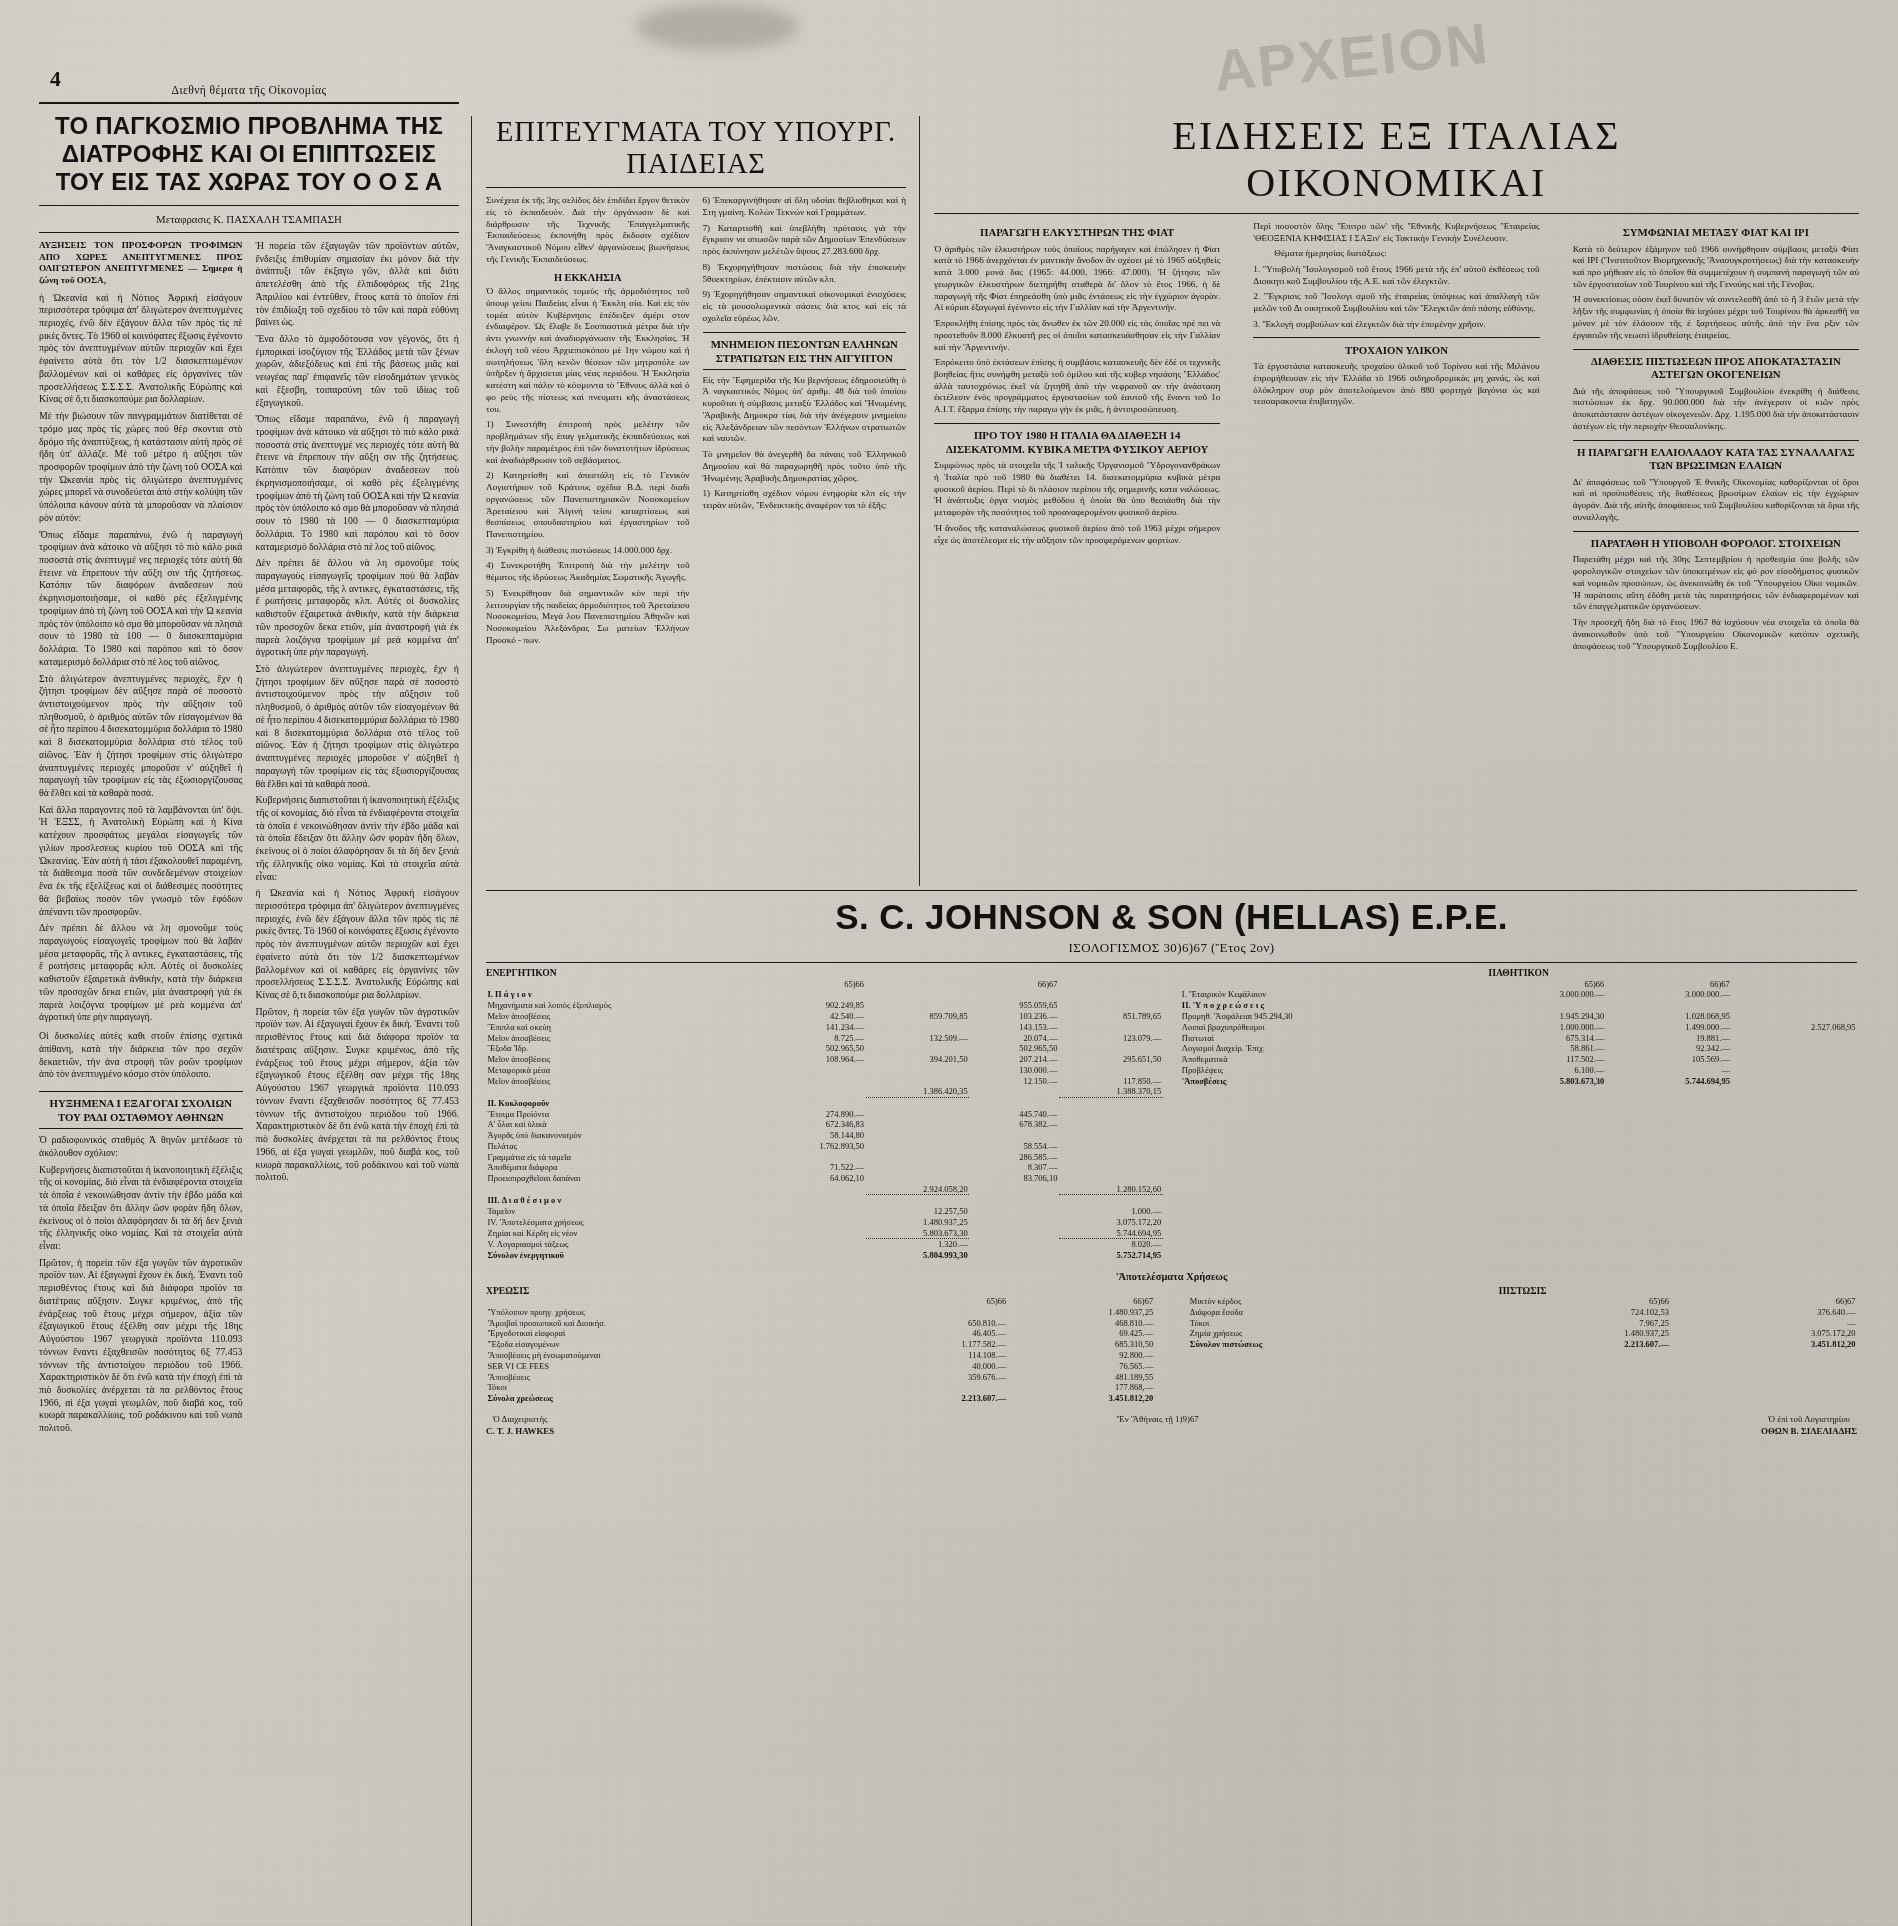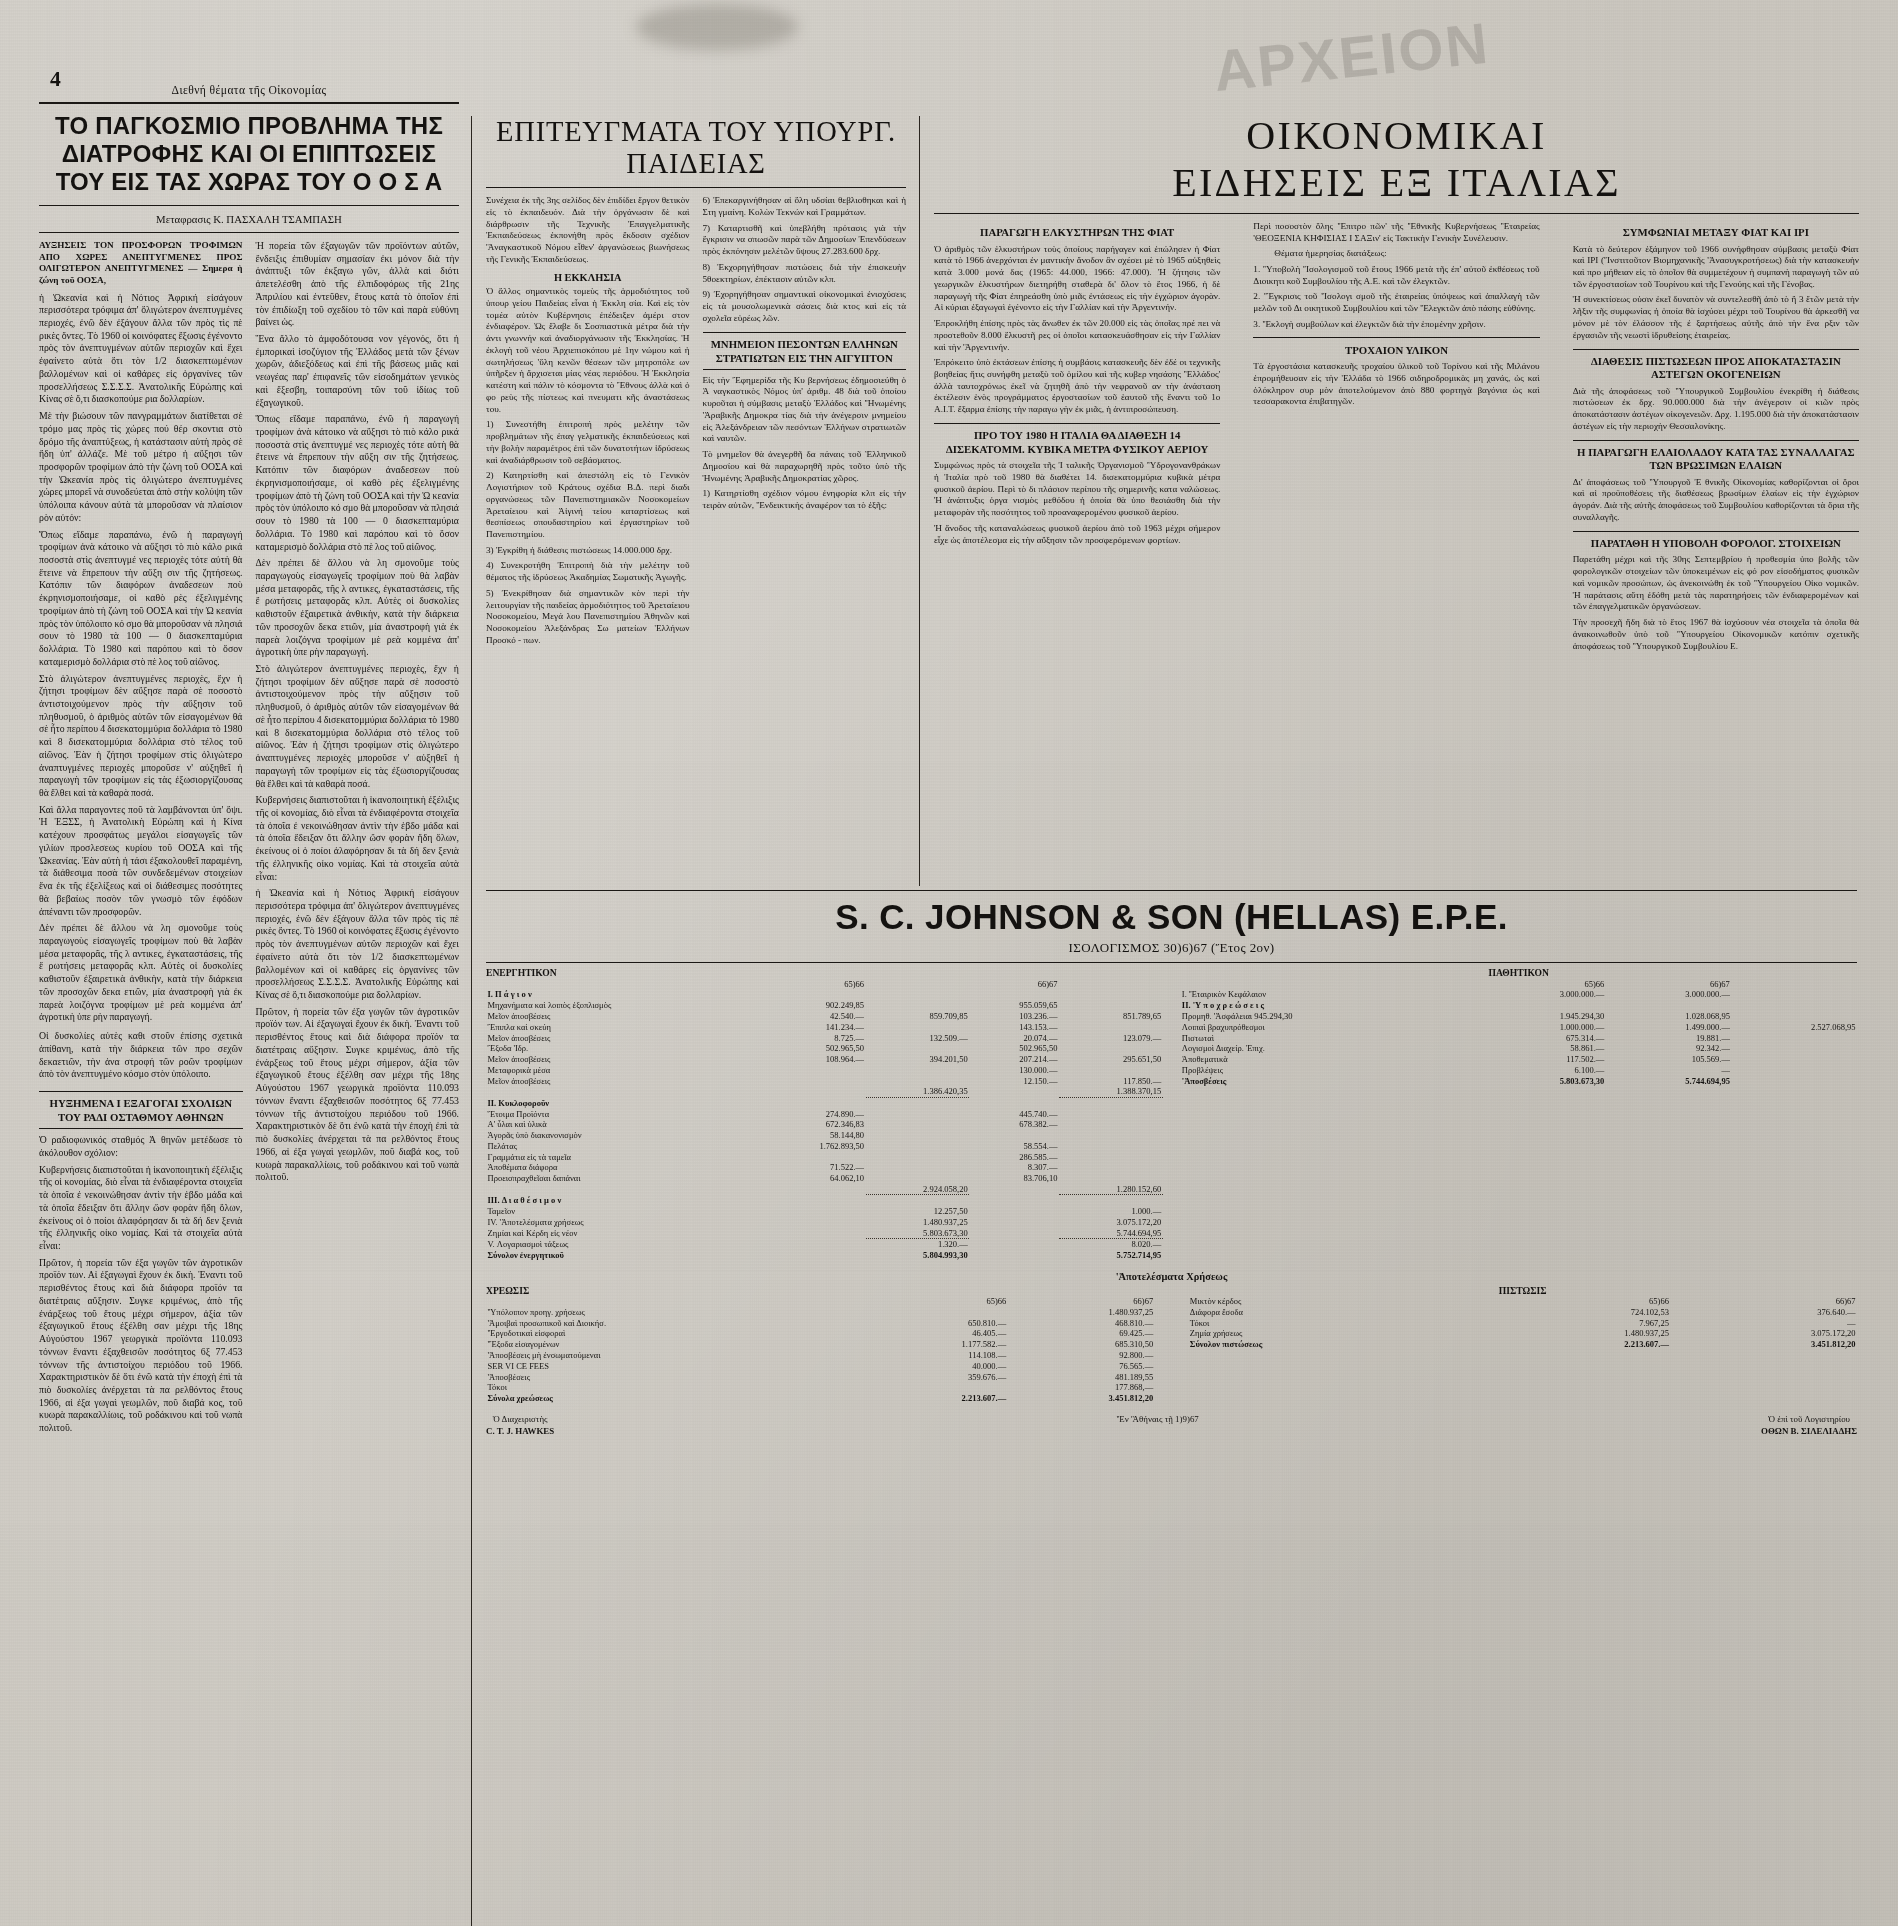--- a/index.html
+++ b/index.html
@@ -185,22 +185,22 @@
         <div class="body-xs">Εἰς τὴν Ἔφημερίδα τῆς Κυ βερνήσεως ἐδημοσιεύθη ὁ Ἀ ναγκαστικὸς Νόμος ὑπ' ἀριθμ. 48 διὰ τοῦ ὁποίου κυροῦται ἡ σύμβασις μεταξὺ Ἑλλάδος καὶ 'Ἡνωμένης 'Ἀραβικῆς Δημοκρα τίας διὰ τὴν ἀνέγερσιν μνημείου εἰς Ἀλεξάνδρειαν τῶν πεσόντων Ἑλλήνων στρατιωτῶν καὶ ναυτῶν.</div>
         <div class="body-xs" style="margin-top:3.9px;">Τὸ μνημεῖον θὰ ἀνεγερθῆ δα πάναις τοῦ Ἑλληνικοῦ Δημοσίου καὶ θὰ παραχωρηθῆ πρὸς τοῦτο ὑπὸ τῆς Ἡνωμένης Ἀραβικῆς Δημοκρατίας χῶρος.</div>
         <div class="body-xs" style="margin-top:3.9px;">1) Κατηρτίσθη σχέδιον νόμου ἐνηφορία κλπ εἰς τὴν τειρὰν αὐτῶν, 'Ἐνδεικτικὴς ἀναφέρον ται τὸ ἐξῆς:</div>
       </div>
     </div>
   </div>
 
   <div class="colsep" style="left:919px;top:116px;height:770px;"></div>
 
   <div class="col" style="left:934px;top:112px;width:925px;">
+    <div class="bigitalia">ΕΙΔΗΣΕΙΣ ΕΞ ΙΤΑΛΙΑΣ</div>
     <div class="bigitalia">ΟΙΚΟΝΟΜΙΚΑΙ</div>
-    <div class="bigitalia">ΕΙΔΗΣΕΙΣ ΕΞ ΙΤΑΛΙΑΣ</div>
     <div class="hr" style="margin:6.2px 0 7px;"></div>
 
     <div style="display:flex;gap:33px;">
       <div style="flex:1;">
         <div class="minihead">ΠΑΡΑΓΩΓΗ ΕΛΚΥΣΤΗΡΩΝ ΤΗΣ ΦΙΑΤ</div>
         <div class="body-xs">Ὁ ἀριθμὸς τῶν ἑλκυστήρων τοὺς ὁποίους παρήγαγεν καὶ ἐπώλησεν ἡ Φίατ κατὰ τὸ 1966 ἀνερχόνται ἐν μαντικὴν ἄνοδον ἂν σχέσει μὲ τὸ 1965 αὐξηθεὶς κατὰ 3.000 μονά δας (1965: 44.000, 1966: 47.000). Ἡ ζήτησις τῶν γεωργικῶν ἑλκυστήρων διετηρήθη σταθερὰ δι' ὅλον τὸ ἔτος 1966, ἡ δὲ παραγωγὴ τῆς Φίατ ἐπηρεάσθη ὑπὸ μιᾶς ἐντάσεως εἰς τὴν ἐγχώριον ἀγορὰν. Αἱ κύριαι ἐξαγωγαὶ ἐγένοντο εἰς τὴν Γαλλίαν καὶ τὴν Ἀργεντινήν.</div>
         <div class="body-xs" style="margin-top:3.9px;">Ἐπροκλήθη ἐπίσης πρὸς τὰς ἄνωθεν ἐκ τῶν 20.000 εἰς τὰς ὁποῖας πρέ πει νὰ προστεθοῦν 8.000 ἕλκυστῆ ρες οἱ ὁποῖοι κατασκευάσθησαν εἰς τὴν Γαλλίαν καὶ τὴν 'Ἀργεντινήν.</div>
         <div class="body-xs" style="margin-top:3.9px;">Ἐπρόκειτο ὑπὸ ἐκτάσεων ἐπίσης ἡ συμβάσις κατασκευῆς δὲν ἐδέ οι τεχνικῆς βοηθείας ἤτις συνήφθη μεταξὺ τοῦ ὁμίλου καὶ τῆς κυβερ νησάσης 'Ἑλλάδος' ἀλλὰ ταυτοχρόνως ἐκεῖ νὰ ζητηθῆ ἀπὸ τὴν νεφρανοῦ αν τὴν ἀνάσταση ἐκτέλεσιν ἑνὸς προγράμματος ἐργοστασίων τοῦ ἑαυτοῦ τῆς ἔναντι τοῦ 1ο Α.Ι.Τ. ἔξαρμα ἐπίσης τὴν παραγω γὴν ἐκ μιᾶς, ἡ ἀντιπροσώπευση.</div>
         <div class="hr2" style="margin:7px 0 3.9px;"></div>
         <div class="minihead">ΠΡΟ ΤΟΥ 1980 Η ΙΤΑΛΙΑ ΘΑ ΔΙΑΘΕΣΗ 14 ΔΙΣΕΚΑΤΟΜΜ. ΚΥΒΙΚΑ ΜΕΤΡΑ ΦΥΣΙΚΟΥ ΑΕΡΙΟΥ</div>

